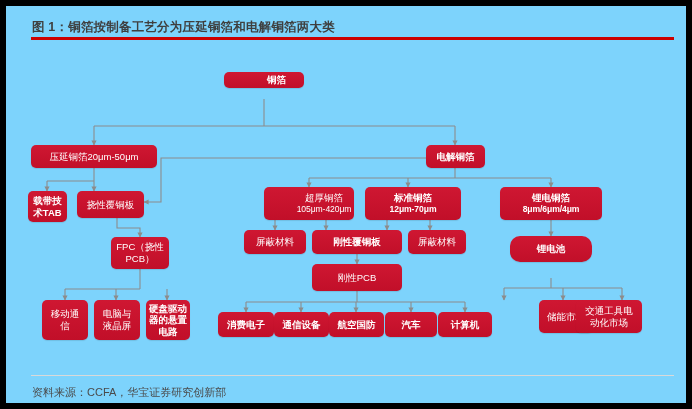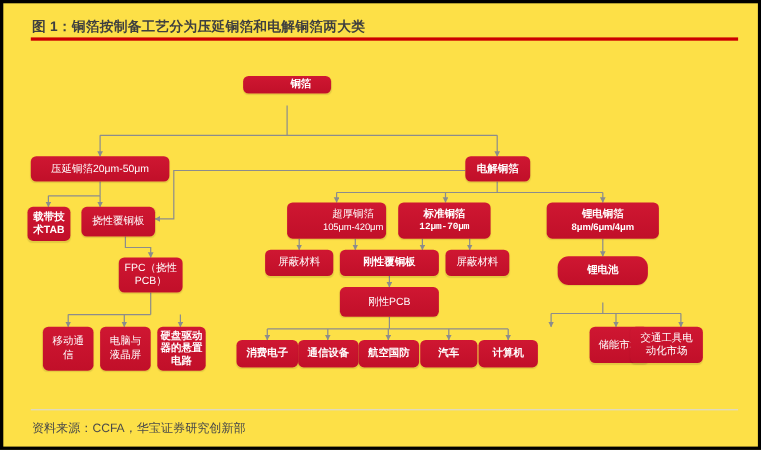--- a/index.html
+++ b/index.html
@@ -7,23 +7,23 @@
     padding: 0;
     background: #ffffff;
   }
   body {
     font-family: "Liberation Sans", "DejaVu Sans", sans-serif;
   }
   #page {
     position: relative;
     width: 692px;
     height: 409px;
-    background: #fde047;
+    background: #7dd3fc;
     overflow: hidden;
-    border: 3px solid #000000;
+    border: 6px solid #000000;
     box-sizing: border-box;
   }
 
   
   .fig-title {
     position: absolute;
     left: 26px;
     top: 13px;
     font-size: 12.5px;
     font-weight: bold;
@@ -198,21 +198,21 @@
 
     <div class="node" style="left:71px; top:185px; width:67px; height:27px;">
       <span class="ln">挠性覆铜板</span>
     </div>
 
     <div class="node two-line" style="left:258px; top:181px; width:90px; height:33px;padding-left:33px;">
       <span class="ln">超厚铜箔</span>
       <span class="ln sub">105μm-420μm</span>
     </div>
 
-    <div class="node bold two-line" style="left:359px; top:181px; width:84px; height:33px;font-family:Liberation Mono, monospace;">
+    <div class="node bold two-line" style="left:359px; top:181px; width:96px; height:33px;">
       <span class="ln">标准铜箔</span>
       <span class="ln sub">12μm-70μm</span>
     </div>
 
     <div class="node bold two-line" style="left:494px; top:181px; width:102px; height:33px;">
       <span class="ln">锂电铜箔</span>
       <span class="ln sub">8μm/6μm/4μm</span>
     </div>
 
     <div class="node two-line" style="left:105px; top:231px; width:58px; height:32px;">

